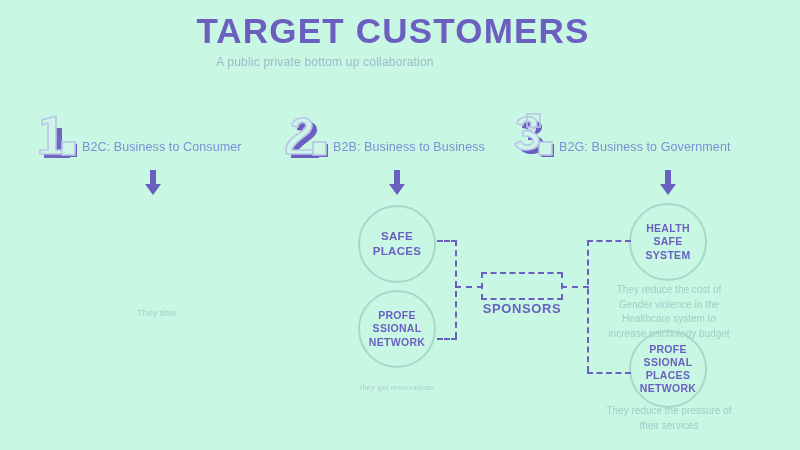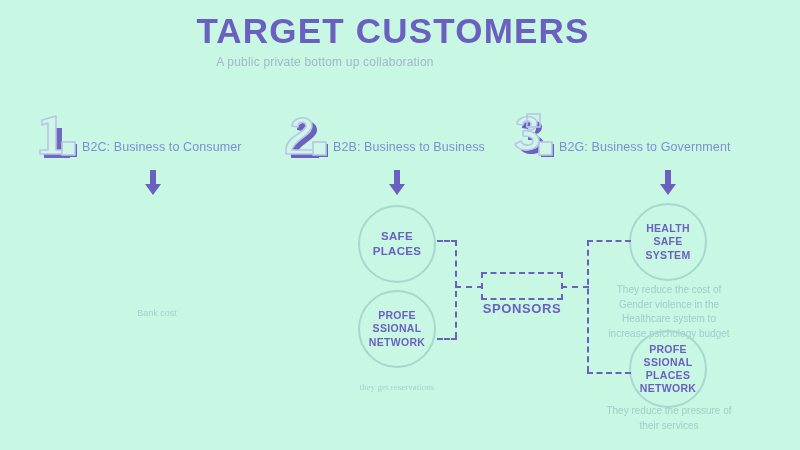--- a/index.html
+++ b/index.html
@@ -153,21 +153,21 @@
     <div class="col-head-label">B2C: Business to Consumer</div>
   </div>
 
   <div class="arrow" style="left:144px; top:170px;">
     <svg width="18" height="26" viewBox="0 0 18 26">
       <path d="M6 0 H12 V14 H17 L9 25 L1 14 H6 Z" fill="#6b5fc0"></path>
     </svg>
   </div>
 
 
-  <div class="caption" style="left:97px; top:307px; width:120px;">Bank cost</div>
+  <div class="caption" style="left:97px; top:307px; width:120px;">They time</div>
 
   <div class="col-head" style="left:283px; top:104px;">
     <div class="numeral">
       <svg width="50" height="50" viewBox="0 0 50 50">
         <path d="M14 20 C14 10, 34 8, 34 20 C34 29, 16 34, 14 44 L36 44 L36 48 L8 48 L8 42 C10 30, 28 26, 28 20 C28 15, 20 15, 20 21 Z" fill="#6b5fc0"></path>
         <rect x="32" y="34" width="13" height="13" fill="#6b5fc0"></rect>
         <path d="M9 16 C9 6, 29 4, 29 16 C29 25, 11 30, 9 40 L31 40 L31 44 L3 44 L3 38 C5 26, 23 22, 23 16 C23 11, 15 11, 15 17 Z" fill="#cdf6e6" stroke="#b9c4e8" stroke-width="1.6" stroke-linejoin="round"></path>
         <rect x="30" y="32" width="13" height="13" fill="#cdf6e6" stroke="#b9c4e8" stroke-width="1.6"></rect>
       </svg>
     </div>

